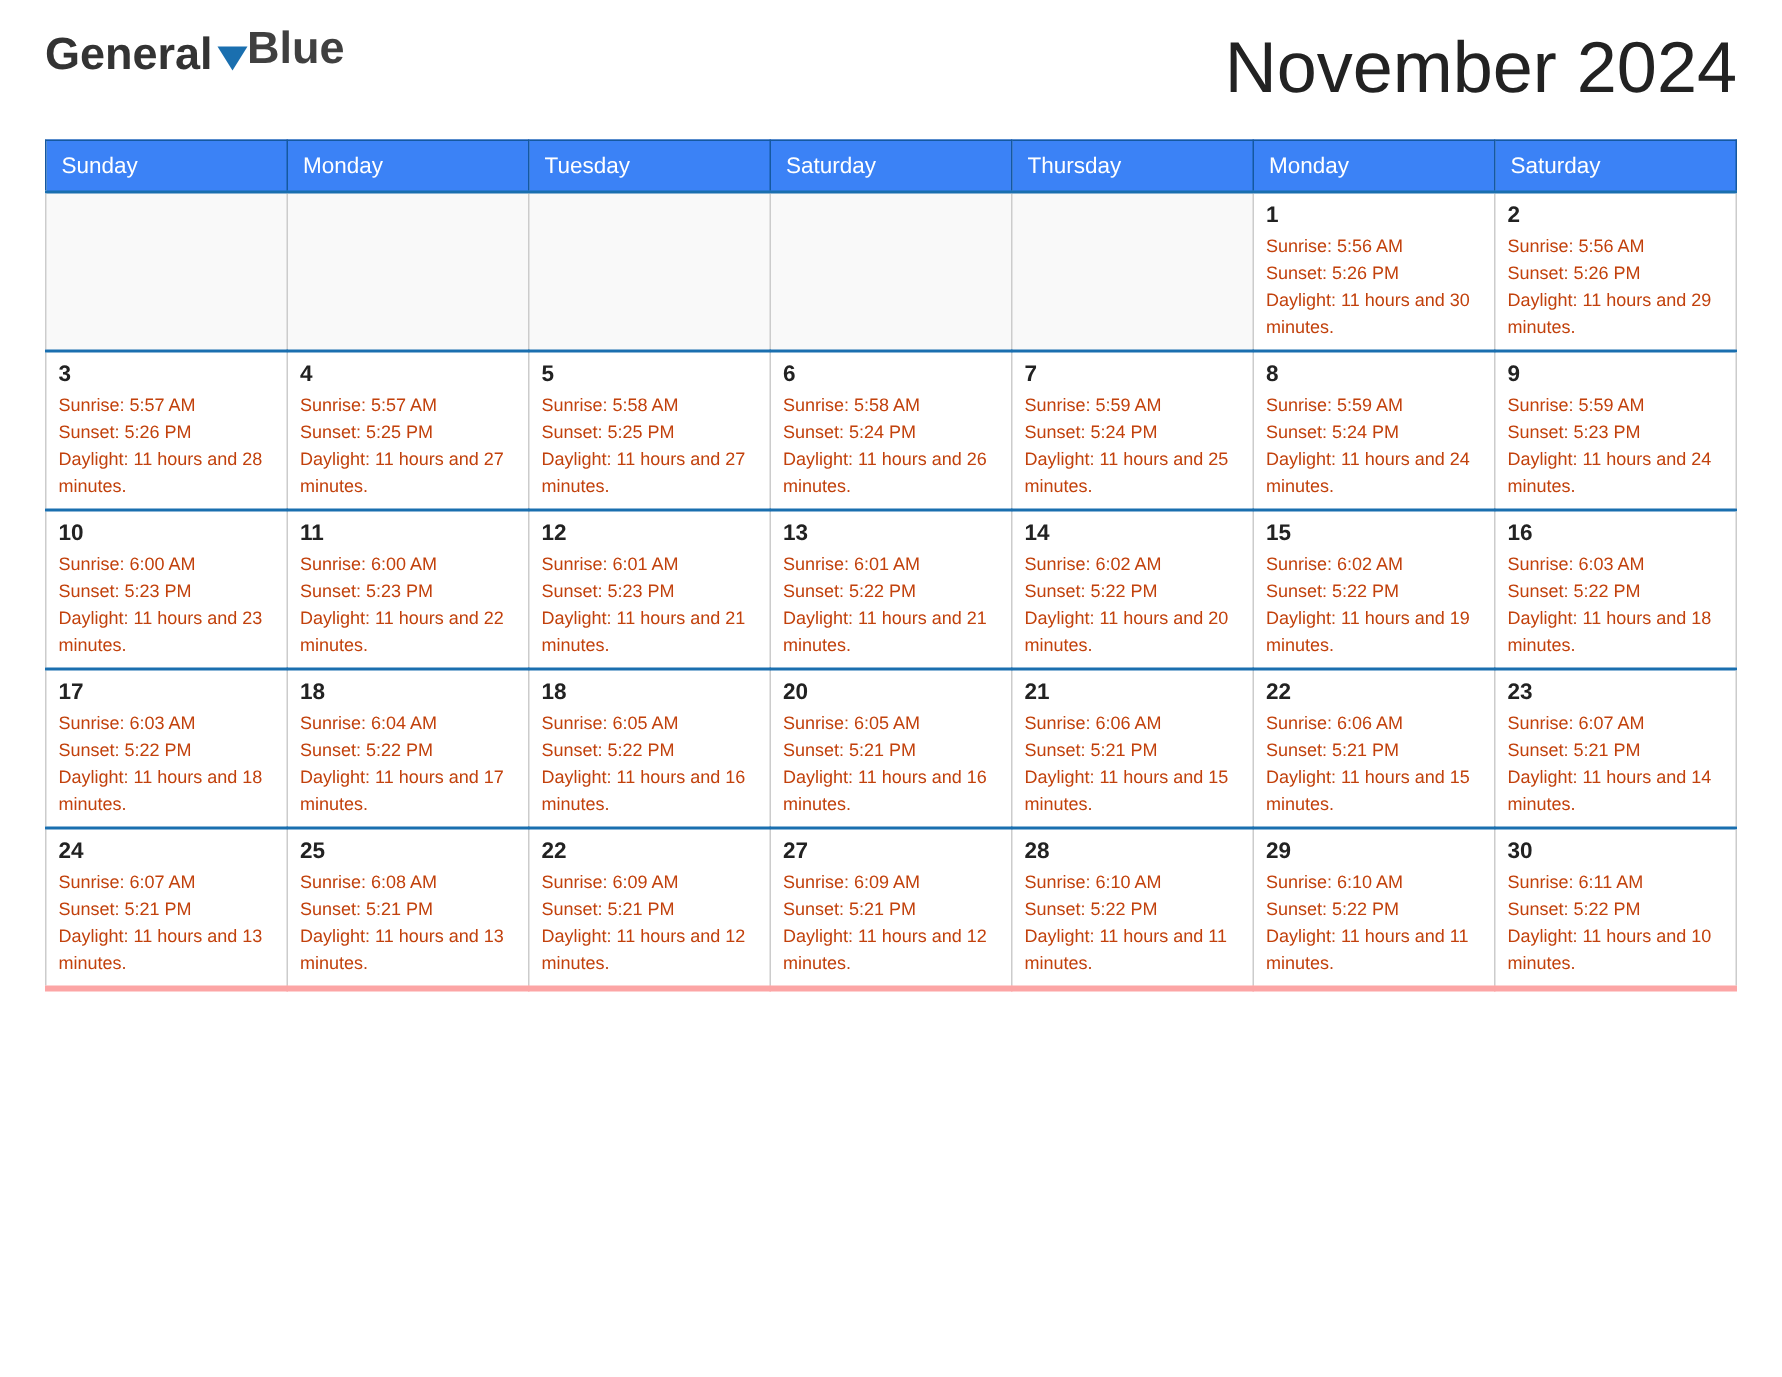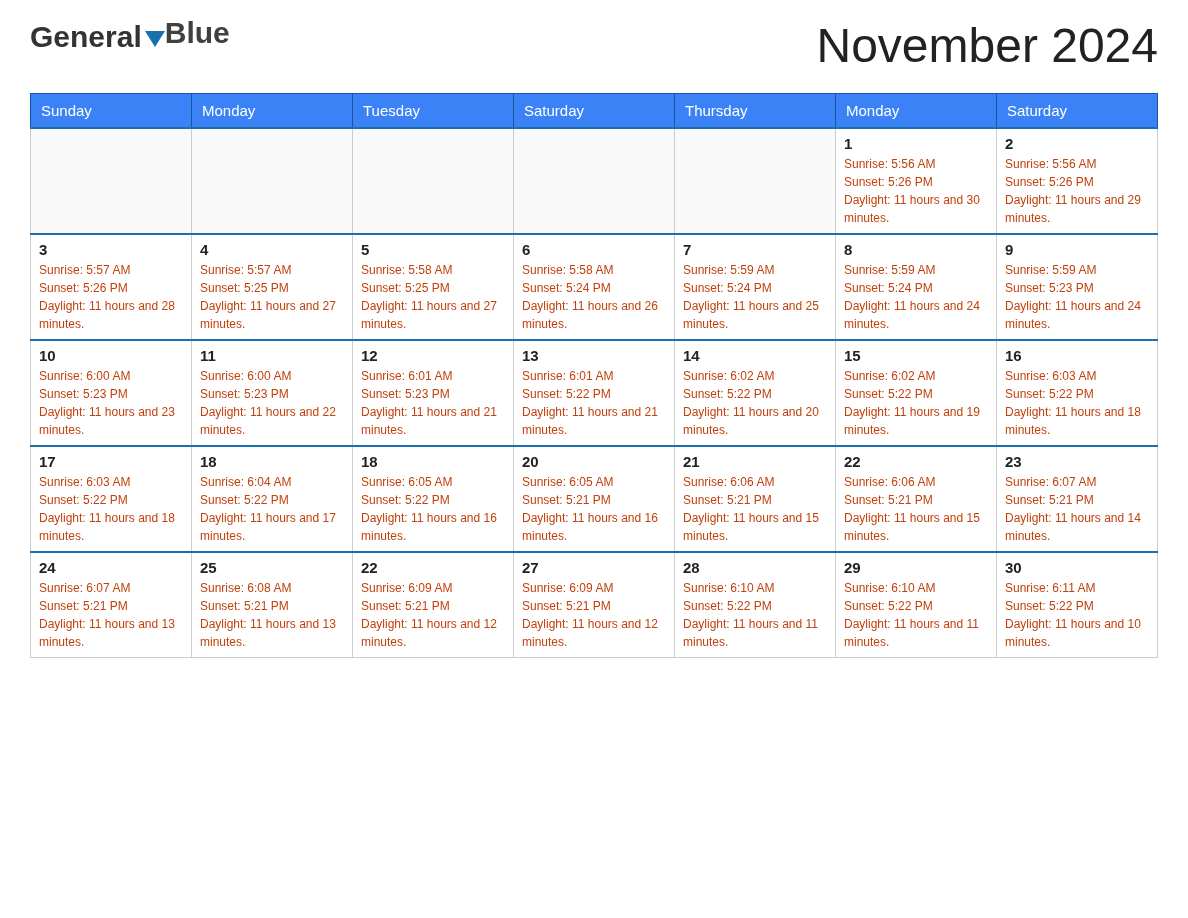--- a/index.html
+++ b/index.html
@@ -69,21 +69,21 @@
     }
     .day-info {
       font-size: 12px;
       color: #c2410c;
       line-height: 1.5;
     }
     .calendar tr {
       border-bottom: 2px solid #1a6faf;
     }
     .calendar tbody tr:last-child {
-      border-bottom: 1px solid #fca5a5;
+      border-bottom: 4px solid #fca5a5;
       margin-top: 29px;
     }
     .empty-cell {
       background: #f9f9f9;
     }
   </style>
 </head>
 <body>
 
 <div class="header">

